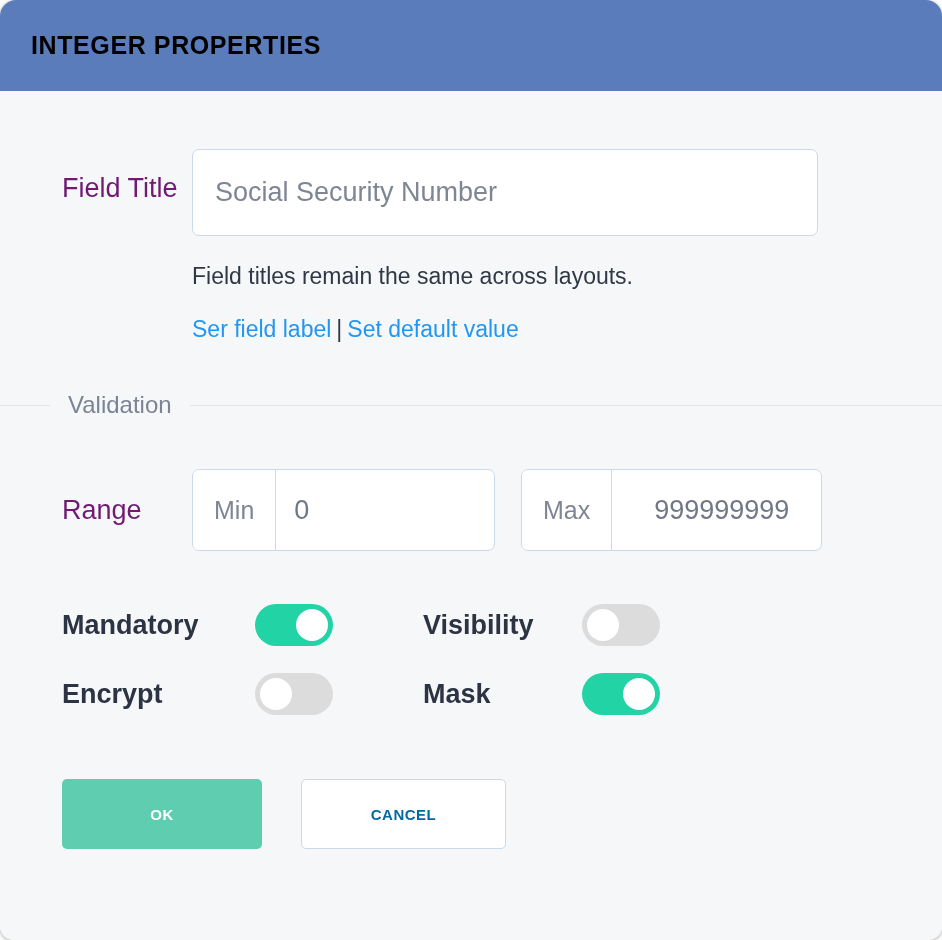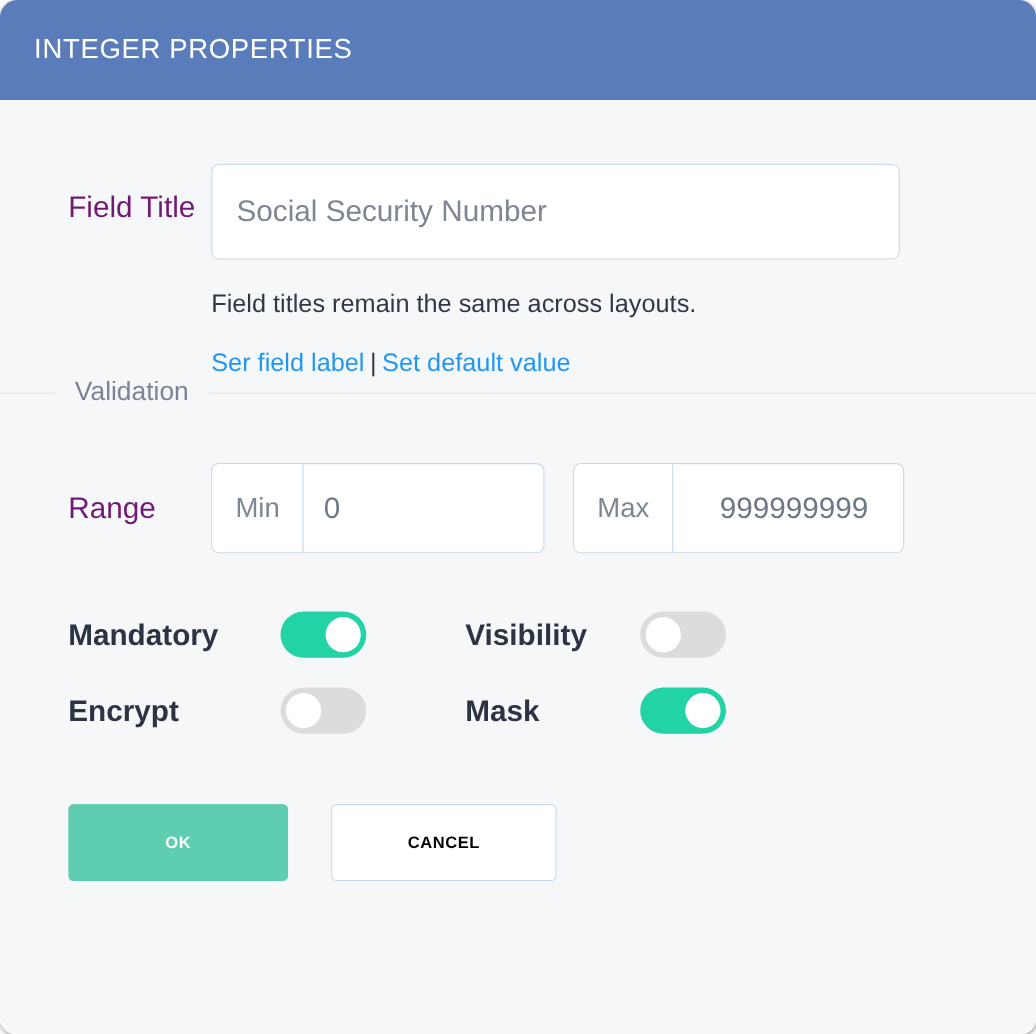--- a/index.html
+++ b/index.html
@@ -28,23 +28,23 @@
   
   .titlebar {
     height: 91px;
     background: #5a7cbb;
     display: flex;
     align-items: center;
     padding: 0 0 0 31px;
     box-sizing: border-box;
   }
   .titlebar-text {
-    color: #ffffff;
+    color: #000000;
     font-size: 25px;
-    font-weight: normal;
+    font-weight: bold;
     letter-spacing: 0.6px;
   }
 
   
   .dialog-body {
     padding: 0;
     height: calc(940px - 91px);
     box-sizing: border-box;
     background: #f6f7f8;
   }
@@ -117,20 +117,21 @@
   }
   .link-sep {
     color: #2f3846;
     padding: 0 5px;
   }
 
   
   .validation-legend {
     display: flex;
     align-items: center;
+    margin-top: 48px;
     width: 100%;
   }
   .validation-legend .rule-left {
     width: 50px;
     height: 1px;
     background: #e2e4e7;
     flex: 0 0 auto;
   }
   .validation-legend .legend-text {
     font-size: 24px;
@@ -255,21 +256,21 @@
     border: 1px solid transparent;
   }
   .btn-ok {
     width: 200px;
     background: #5fcdb0;
     color: #ffffff;
   }
   .btn-cancel {
     width: 205px;
     background: #ffffff;
-    color: #000000;
+    color: #0369a1;
     border: 1px solid #c9d9e9;
   }
 </style>
 </head>
 <body>
 
 <div class="dialog">
 
   <div class="titlebar">
     <span class="titlebar-text">INTEGER PROPERTIES</span>

